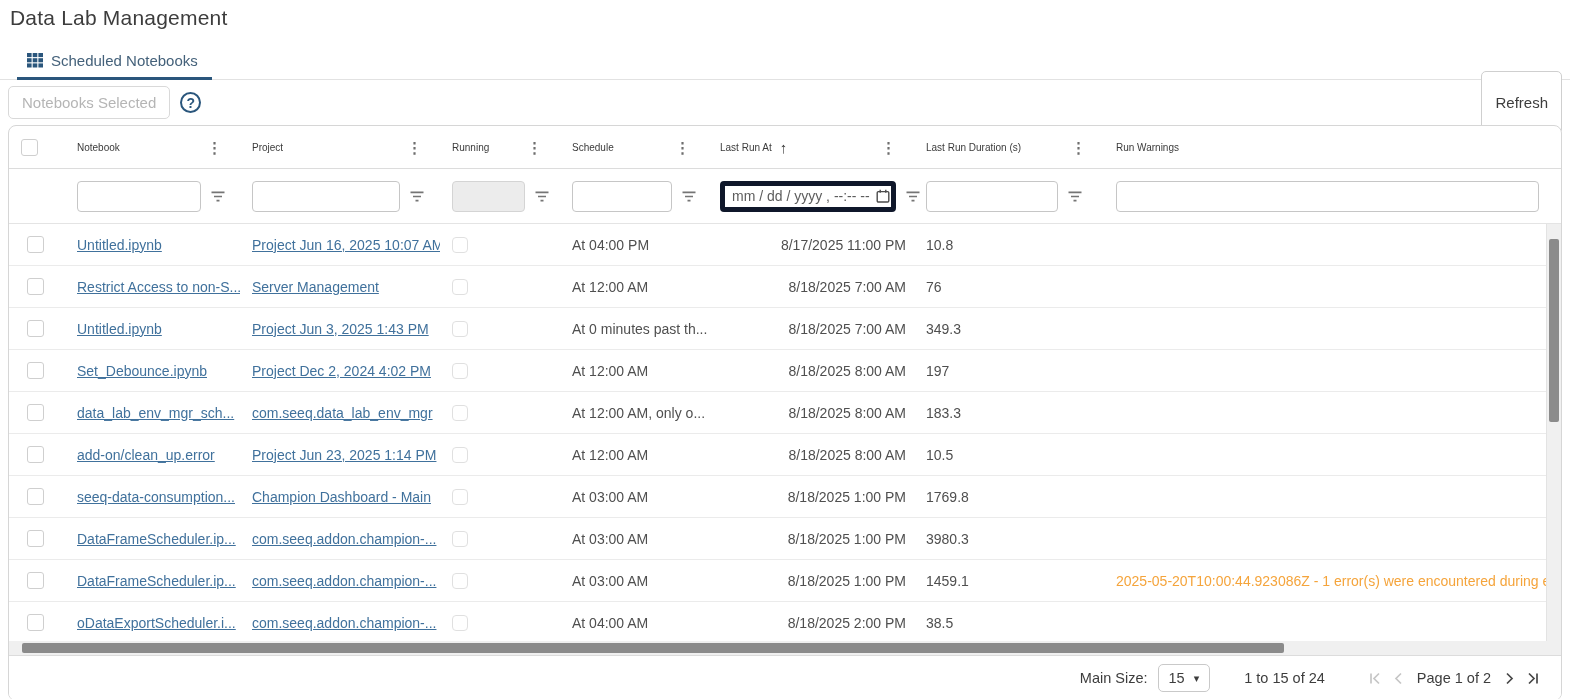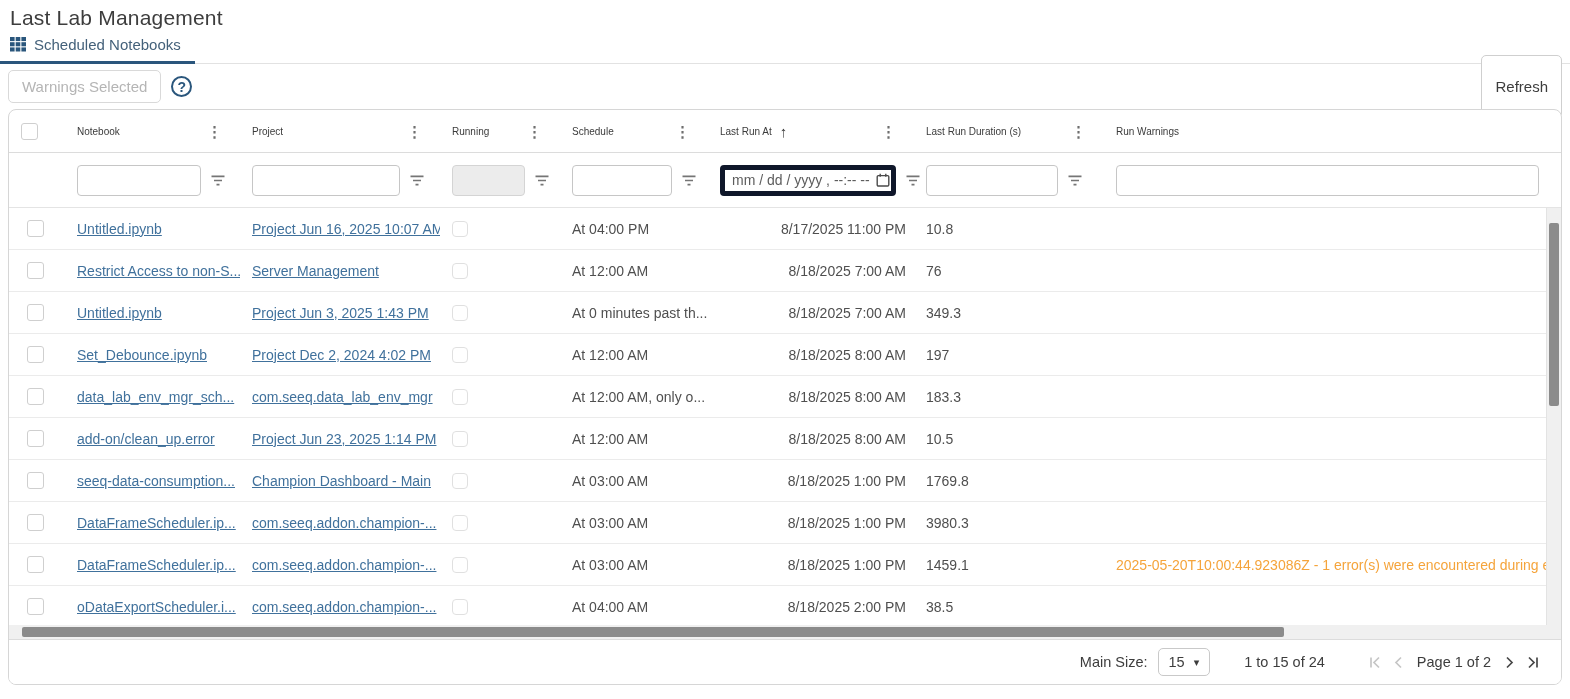--- a/index.html
+++ b/index.html
@@ -1,21 +1,21 @@
 <!DOCTYPE html>
 <html><head>
 <meta charset="utf-8">
 <style>
   * { margin:0; padding:0; box-sizing:border-box; }
   html,body { width:1570px; height:699px; background:#fff; font-family:"Liberation Sans", sans-serif; color:#404040; overflow:hidden; }
 
   .page-title { font-size:21px; font-weight:500; color:#3d3d3d; padding:6px 0 0 10px; letter-spacing:.2px; }
 
   
-  .tabbar { display:flex; align-items:flex-end; border-bottom:1px solid #e2e2e2; padding-left:0; }
+  .tabbar { display:flex; align-items:flex-end; margin-top:16px; border-bottom:1px solid #e2e2e2; padding-left:17px; }
   .tab { display:flex; align-items:center; gap:8px; padding:6px 14px 8px 10px; border-bottom:3px solid #2a567c; margin-bottom:-1px; min-width:175px; cursor:pointer; }
   .tab-label { font-size:15px; color:#44617a; }
   .tab-grid-icon { display:inline-block; line-height:0; }
 
   
   .toolbar { display:flex; align-items:center; height:45px; padding:0 8px; }
   .btn { background:#fff; border:1px solid #d9d9d9; border-radius:5px; font-size:15px; font-family:inherit; cursor:pointer; }
   .btn-terminate { color:#b5b5b5; padding:7px 13px; cursor:default; }
   .help-icon { width:21px; height:21px; border:2px solid #2a567c; border-radius:50%; color:#2a567c; font-weight:700; font-size:14px; display:inline-flex; align-items:center; justify-content:center; margin-left:10px; cursor:pointer; }
   .toolbar-spacer { flex:1; }
@@ -73,21 +73,21 @@
   .page-size-caret { font-size:11px; color:#3d3d3d; }
   .range-text { margin:0 42px 0 34px; }
   .pager { display:flex; align-items:center; gap:12px; }
   .pager .pbtn { line-height:0; cursor:pointer; }
   .pager .disabled { cursor:default; }
   .page-text { margin:0 2px; }
 </style>
 </head>
 <body>
 
-<div class="page-title">Last Lab Management</div>
+<div class="page-title">Data Lab Management</div>
 
 <div class="tabbar">
   <div class="tab">
     <span class="tab-grid-icon">
       <svg width="16" height="15" viewBox="0 0 16 15">
           <g fill="#2a567c">
             <rect x="0" y="0" width="4.6" height="4.1"></rect>
             <rect x="5.7" y="0" width="4.6" height="4.1"></rect>
             <rect x="11.4" y="0" width="4.6" height="4.1"></rect>
             <rect x="0" y="5.2" width="4.6" height="4.1"></rect>
@@ -97,21 +97,21 @@
             <rect x="5.7" y="10.4" width="4.6" height="4.1"></rect>
             <rect x="11.4" y="10.4" width="4.6" height="4.1"></rect>
           </g>
         </svg>
     </span>
     <span class="tab-label">Scheduled Notebooks</span>
   </div>
 </div>
 
 <div class="toolbar">
-  <button class="btn btn-terminate">Warnings Selected</button>
+  <button class="btn btn-terminate">Notebooks Selected</button>
   <span class="help-icon">?</span>
   <div class="toolbar-spacer"></div>
   <button class="btn btn-refresh">Refresh</button>
 </div>
 
 <div class="grid-card">
 
   <div class="grid-header">
     <div class="hcell col-select sep">
       <div class="checkbox"></div>

